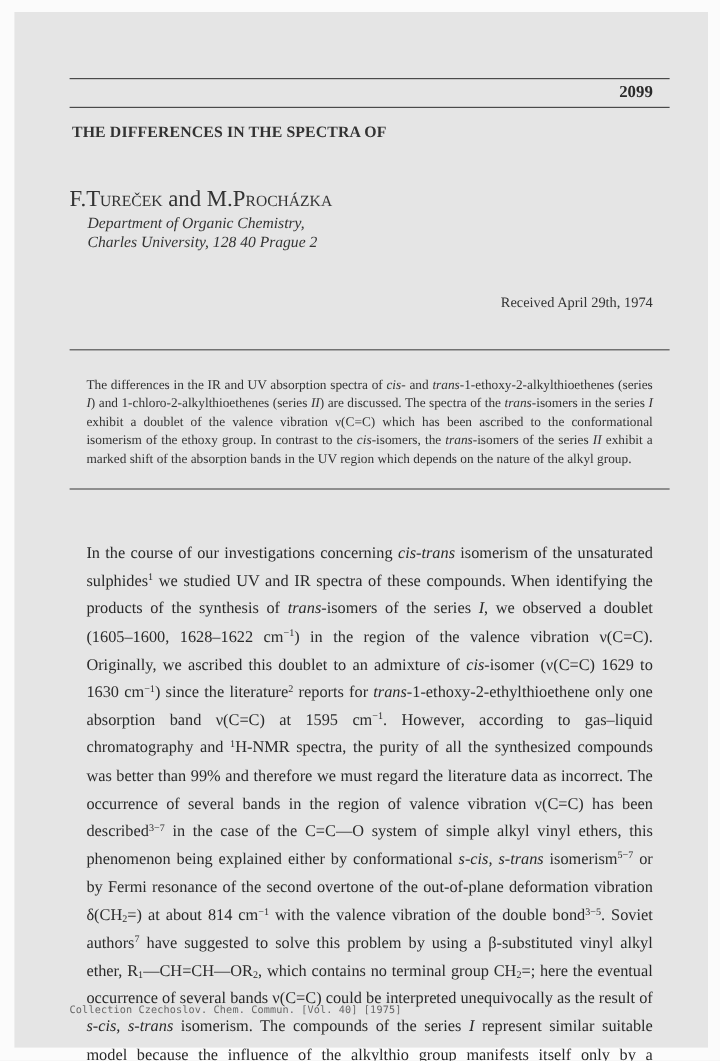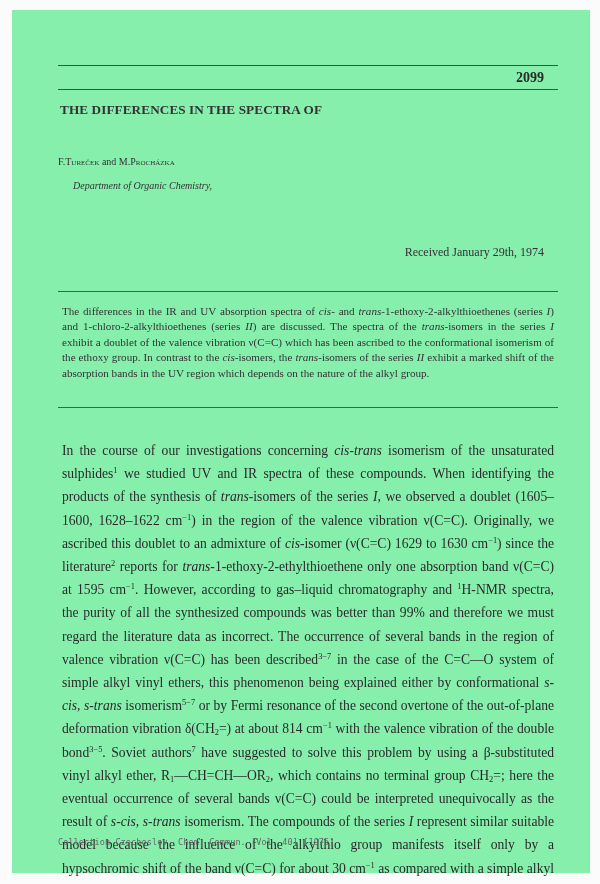--- a/index.html
+++ b/index.html
@@ -2,52 +2,52 @@
 <html><head>
   <meta charset="utf-8">
   <style>
     html, body { margin: 0; padding: 0; }
     body {
       width: 600px; height: 884px; background: #fbfbfb; position: relative; overflow: hidden;
       font-family: "Liberation Serif", "DejaVu Serif", serif; color: #2a2a2a;
     }
     .page {
       position: absolute; left: 12px; top: 10px; width: 578px; height: 863px;
-      background: #86efac;
+      background: #e5e5e5;
     }
     .rule { position: absolute; left: 46px; width: 500px; height: 1.3px; background: #4a4a4a; }
     .abs-rule { position: absolute; left: 46px; width: 500px; height: 1px; background: #555; }
     .page-number {
       position: absolute; right: 46px; top: 60px; font-weight: bold; font-size: 14px; color: #2a2a2a;
     }
     .title {
       position: absolute; left: 48px; top: 91px; font-weight: bold; font-size: 13.2px;
       line-height: 17px; color: #333; letter-spacing: 0.1px;
     }
     .title i { font-weight: bold; }
     .authors {
-      position: absolute; left: 46px; top: 146px; font-size: 10px; color: #333;
+      position: absolute; left: 46px; top: 146px; font-size: 19px; color: #333;
     }
     .sc { font-variant: small-caps; }
     .affil {
-      position: absolute; left: 61px; top: 168px; font-style: italic; font-size: 10px;
+      position: absolute; left: 61px; top: 168px; font-style: italic; font-size: 13px;
       line-height: 16px; color: #333;
     }
     .received {
       position: absolute; right: 46px; top: 235px; font-size: 12px; color: #333;
     }
     .abstract {
       position: absolute; left: 46px; top: 290px; width: 500px; font-size: 11.1px;
       line-height: 15.4px; text-align: justify; color: #333;
     }
     .body-text {
       position: absolute; left: 46px; top: 425px; width: 500px; font-size: 13.6px;
       line-height: 23.2px; text-align: justify; color: #2a2a2a;
     }
-    .body-text p, .abstract p { margin: 4px; }
+    .body-text p, .abstract p { margin: 14px; }
     sup { font-size: 0.62em; vertical-align: 0.55em; line-height: 0; }
     sub { font-size: 0.62em; vertical-align: -0.2em; line-height: 0; }
     .footer {
       position: absolute; left: 46px; top: 827px; font-family: "DejaVu Sans Mono", "Liberation Mono", monospace;
       font-size: 8.5px; color: #666; letter-spacing: 0.1px; text-align: center;
     }
   </style>
 </head>
 <body>
 
@@ -58,23 +58,24 @@
   <div class="rule" style="top:79px;"></div>
 
   <div class="title">
     <div>THE DIFFERENCES IN THE SPECTRA OF</div>
   </div>
 
   <div class="authors"><span>F.</span><span class="sc">Tureček</span><span style="white-space:pre"> and </span><span>M.</span><span class="sc">Procházka</span></div>
 
   <div class="affil">
     <div>Department of Organic Chemistry,</div>
+    <div>Charles University, 128 40 Prague 2</div>
   </div>
 
-  <div class="received">Received January 29th, 1974</div>
+  <div class="received">Received April 29th, 1974</div>
 
   <div class="abs-rule" style="top:281px;"></div>
 
   <div class="abstract">
     <p><span>The differences in the IR and UV absorption spectra of </span><i>cis-</i><span> and </span><i>trans</i><span>-1-ethoxy-2-alkylthioethenes (series </span><i>I</i><span>) and 1-chloro-2-alkylthioethenes (series </span><i>II</i><span>) are discussed. The spectra of the </span><i>trans</i><span>-isomers in the series </span><i>I</i><span> exhibit a doublet of the valence vibration ν(C=C) which has been ascribed to the conformational isomerism of the ethoxy group. In contrast to the </span><i>cis</i><span>-isomers, the </span><i>trans</i><span>-isomers of the series </span><i>II</i><span> exhibit a marked shift of the absorption bands in the UV region which depends on the nature of the alkyl group.</span></p>
   </div>
 
   <div class="abs-rule" style="top:397px;"></div>
 
   <div class="body-text">

